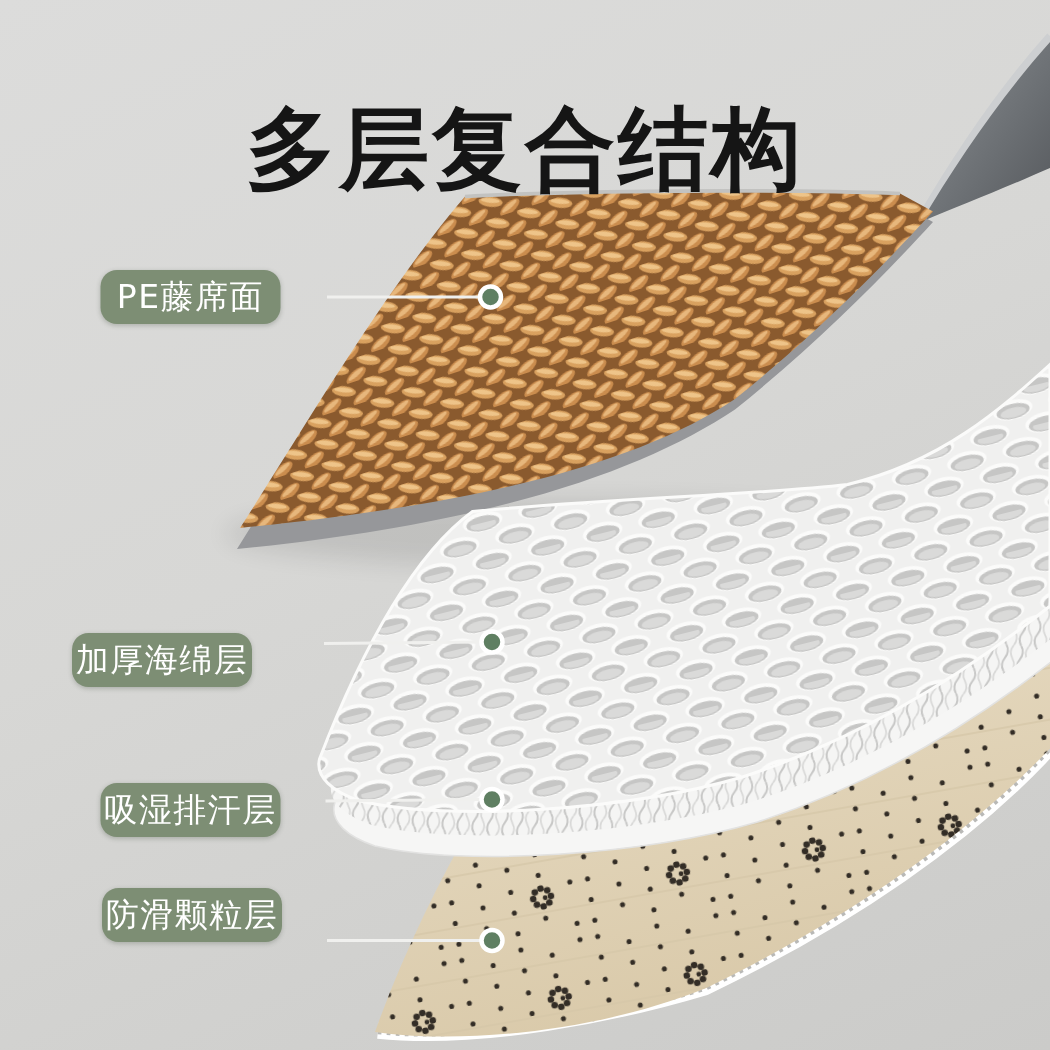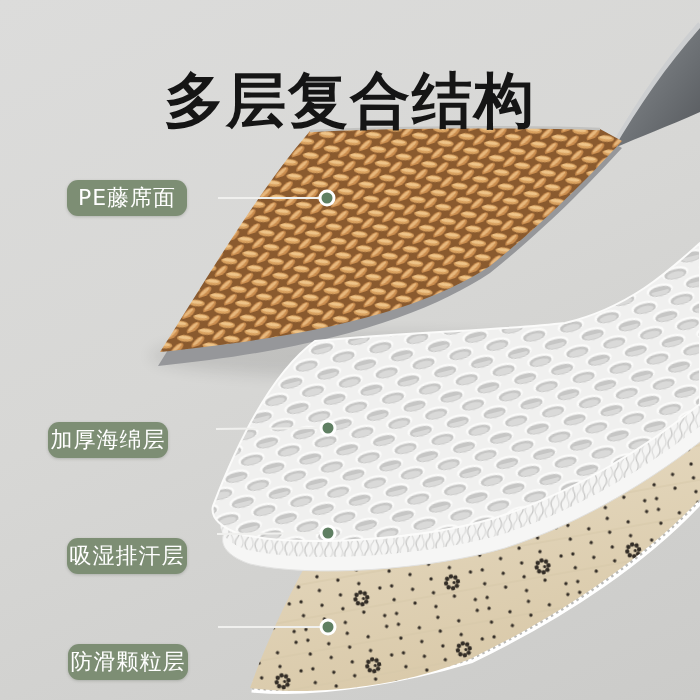--- a/index.html
+++ b/index.html
@@ -17,22 +17,22 @@
   }
   .callout-label{
     position:absolute;width:120px;height:36px;border-radius:11px;
     display:flex;align-items:center;justify-content:center;
     font-size:22px;font-weight:normal;letter-spacing:1px;
     color:var(--label-text,#fff);background:var(--label-bg,#7d8e74);
     box-shadow:0 1px 3px rgba(60,70,55,.25);
   }
   #label-1{left:67px;top:180px;}
   #label-2{left:48px;top:412px;margin-top:10px;}
-  #label-3{left:67px;top:522px;margin-top:16px;}
-  #label-4{left:68px;top:644px;}
+  #label-3{left:67px;top:522px;}
+  #label-4{left:68px;top:592px;}
 </style>
 </head>
 <body>
 
 <div id="stage">
 
   <svg id="art" viewBox="0 0 700 700" aria-hidden="true">
     <defs>
       <filter id="soft" x="-40%" y="-40%" width="180%" height="180%">
         <feGaussianBlur stdDeviation="8"></feGaussianBlur>

